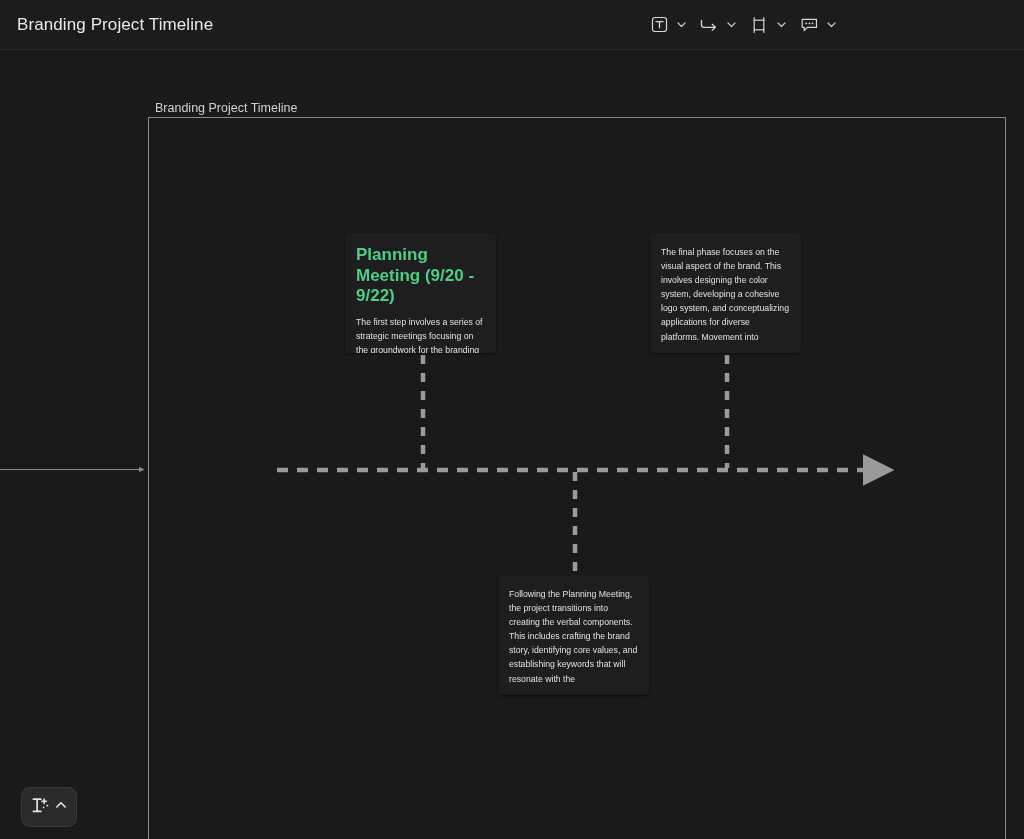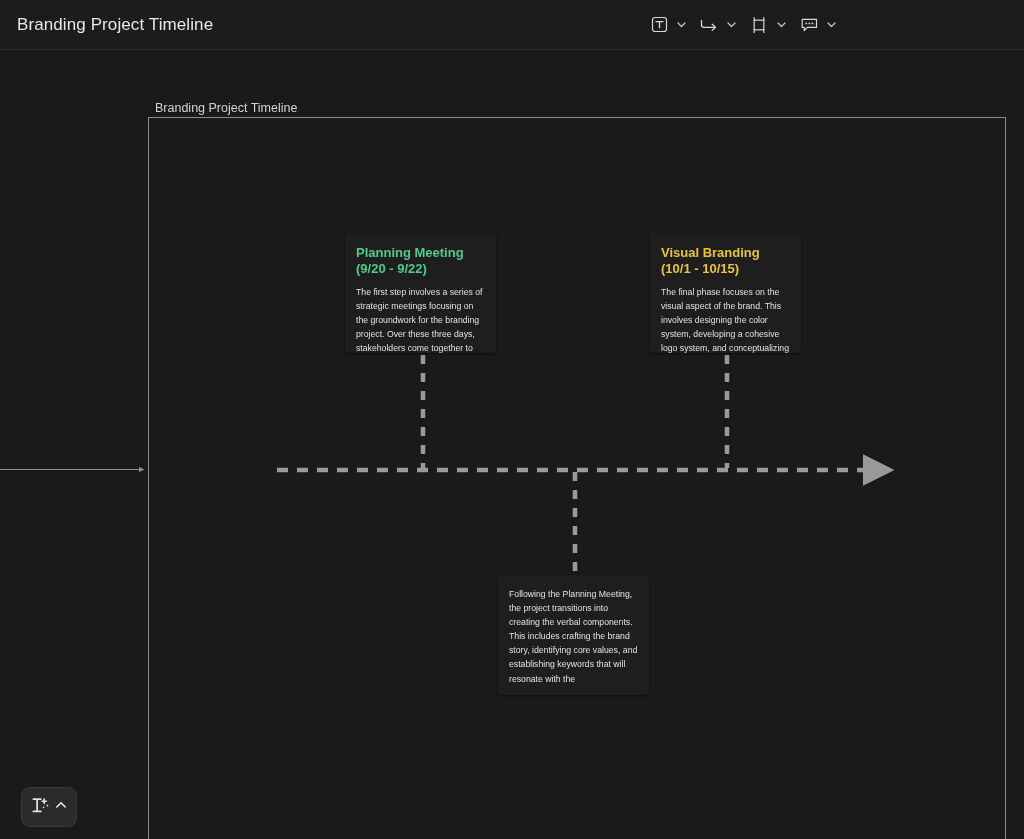--- a/index.html
+++ b/index.html
@@ -104,21 +104,21 @@
   
   .card {
     position: absolute;
     background: #1e1e1e;
     border-radius: 4px;
     padding: 12px 11px 10px 11px;
     overflow: hidden;
     box-shadow: 0 1px 3px rgba(0,0,0,.5);
   }
   .card-title {
-    font-size: 13px;
+    font-size: 17px;
     font-weight: bold;
     line-height: 1.22;
     margin-bottom: 8px;
   }
   .card-body {
     font-size: 8.7px;
     line-height: 1.62;
     color: #e2e2e2;
   }
 
@@ -256,21 +256,20 @@
     <line x1="575" y1="422" x2="575" y2="527" stroke="#9a9a9a" stroke-width="4.5" stroke-dasharray="9 9"></line>
   </svg>
 
   <div class="card" id="card-planning">
     <div class="card-title" style="color:#4fcc8a">Planning Meeting (9/20 - 9/22)</div>
     <div class="card-body">The first step involves a series of strategic meetings focusing on the groundwork for the branding project. Over these three days, stakeholders come together to lay out objectives, discuss the branding direction, and</div>
 
   </div>
 
   <div class="card" id="card-visual">
-    <div class="card-title" style="color:#e8c33c">Visual Branding (10/1 - 10/15)</div>
     <div class="card-body">The final phase focuses on the visual aspect of the brand. This involves designing the color system, developing a cohesive logo system, and conceptualizing applications for diverse platforms. Movement into</div>
 
   </div>
 
   <div class="card" id="card-verbal">
     <div class="card-body">Following the Planning Meeting, the project transitions into creating the verbal components. This includes crafting the brand story, identifying core values, and establishing keywords that will resonate with the</div>
 
   </div>
 
   <div class="ai-button">

